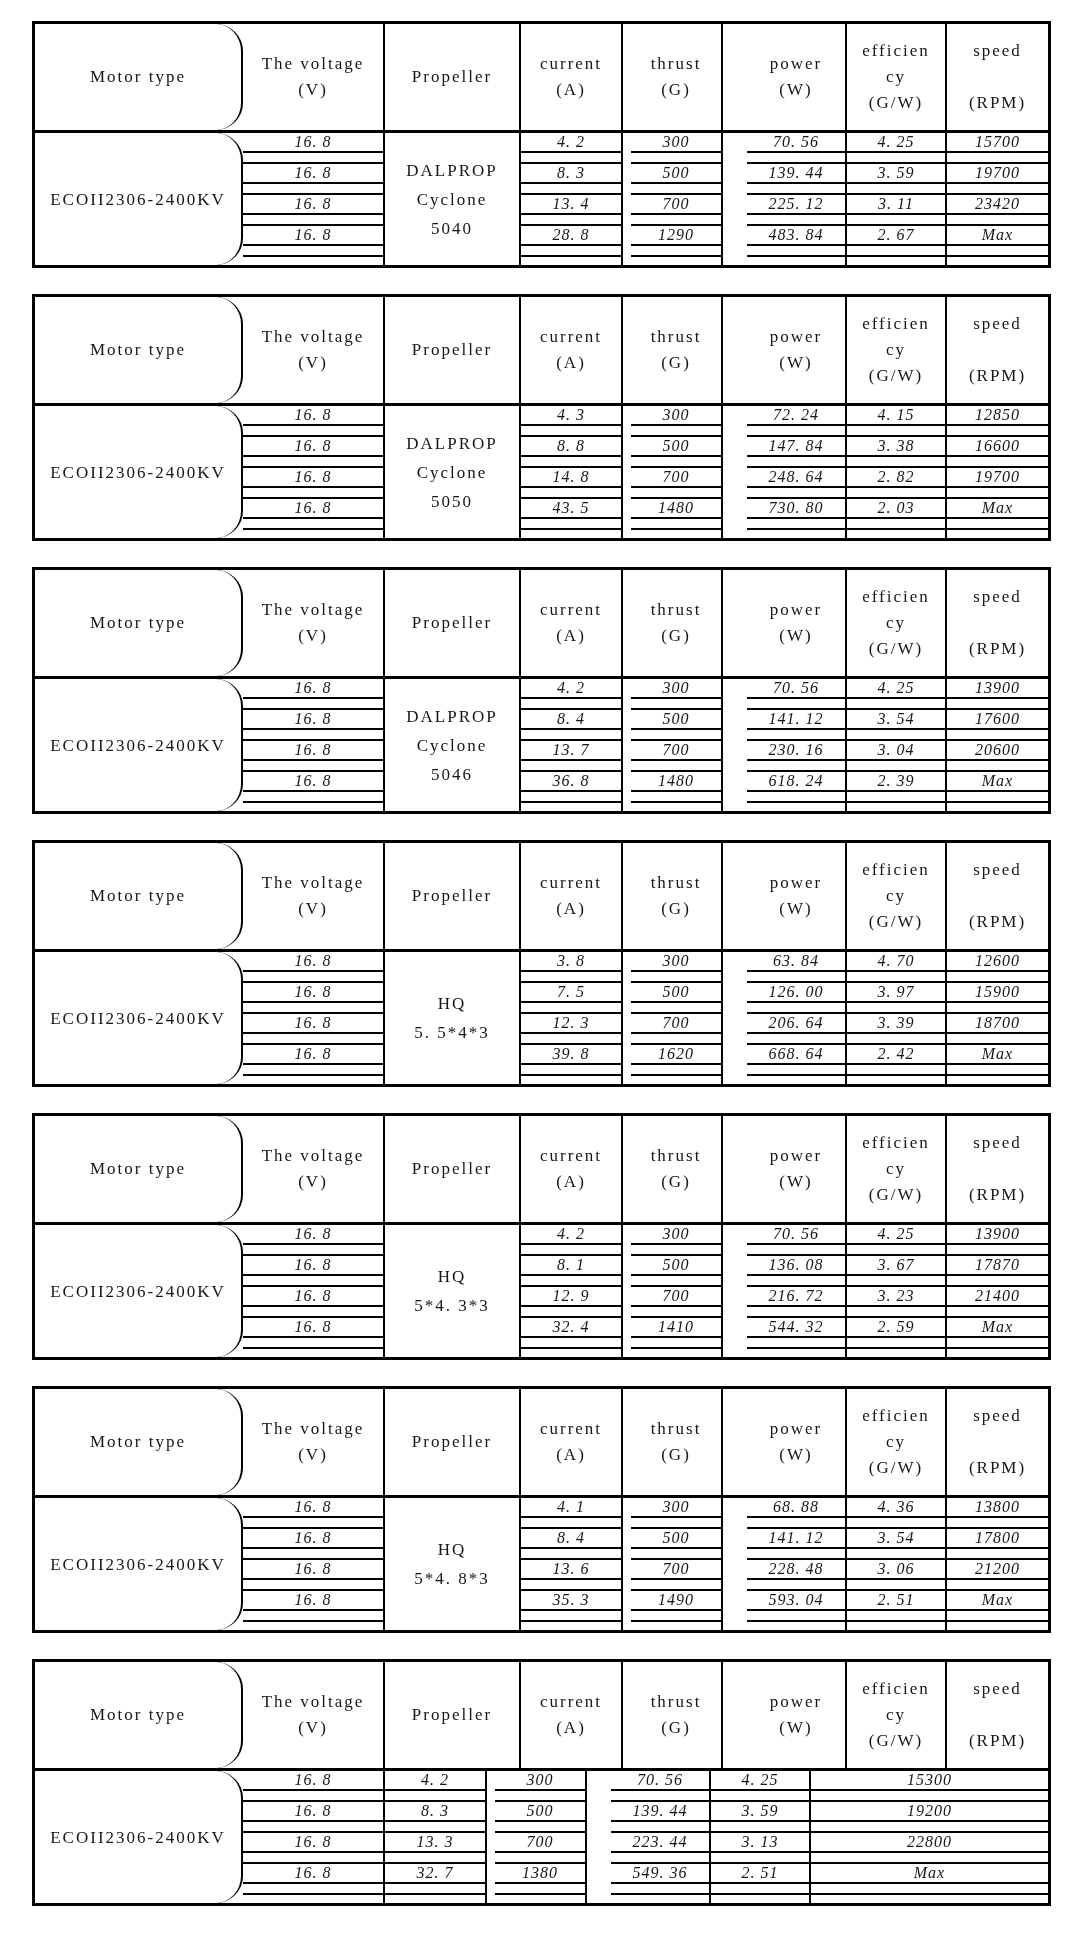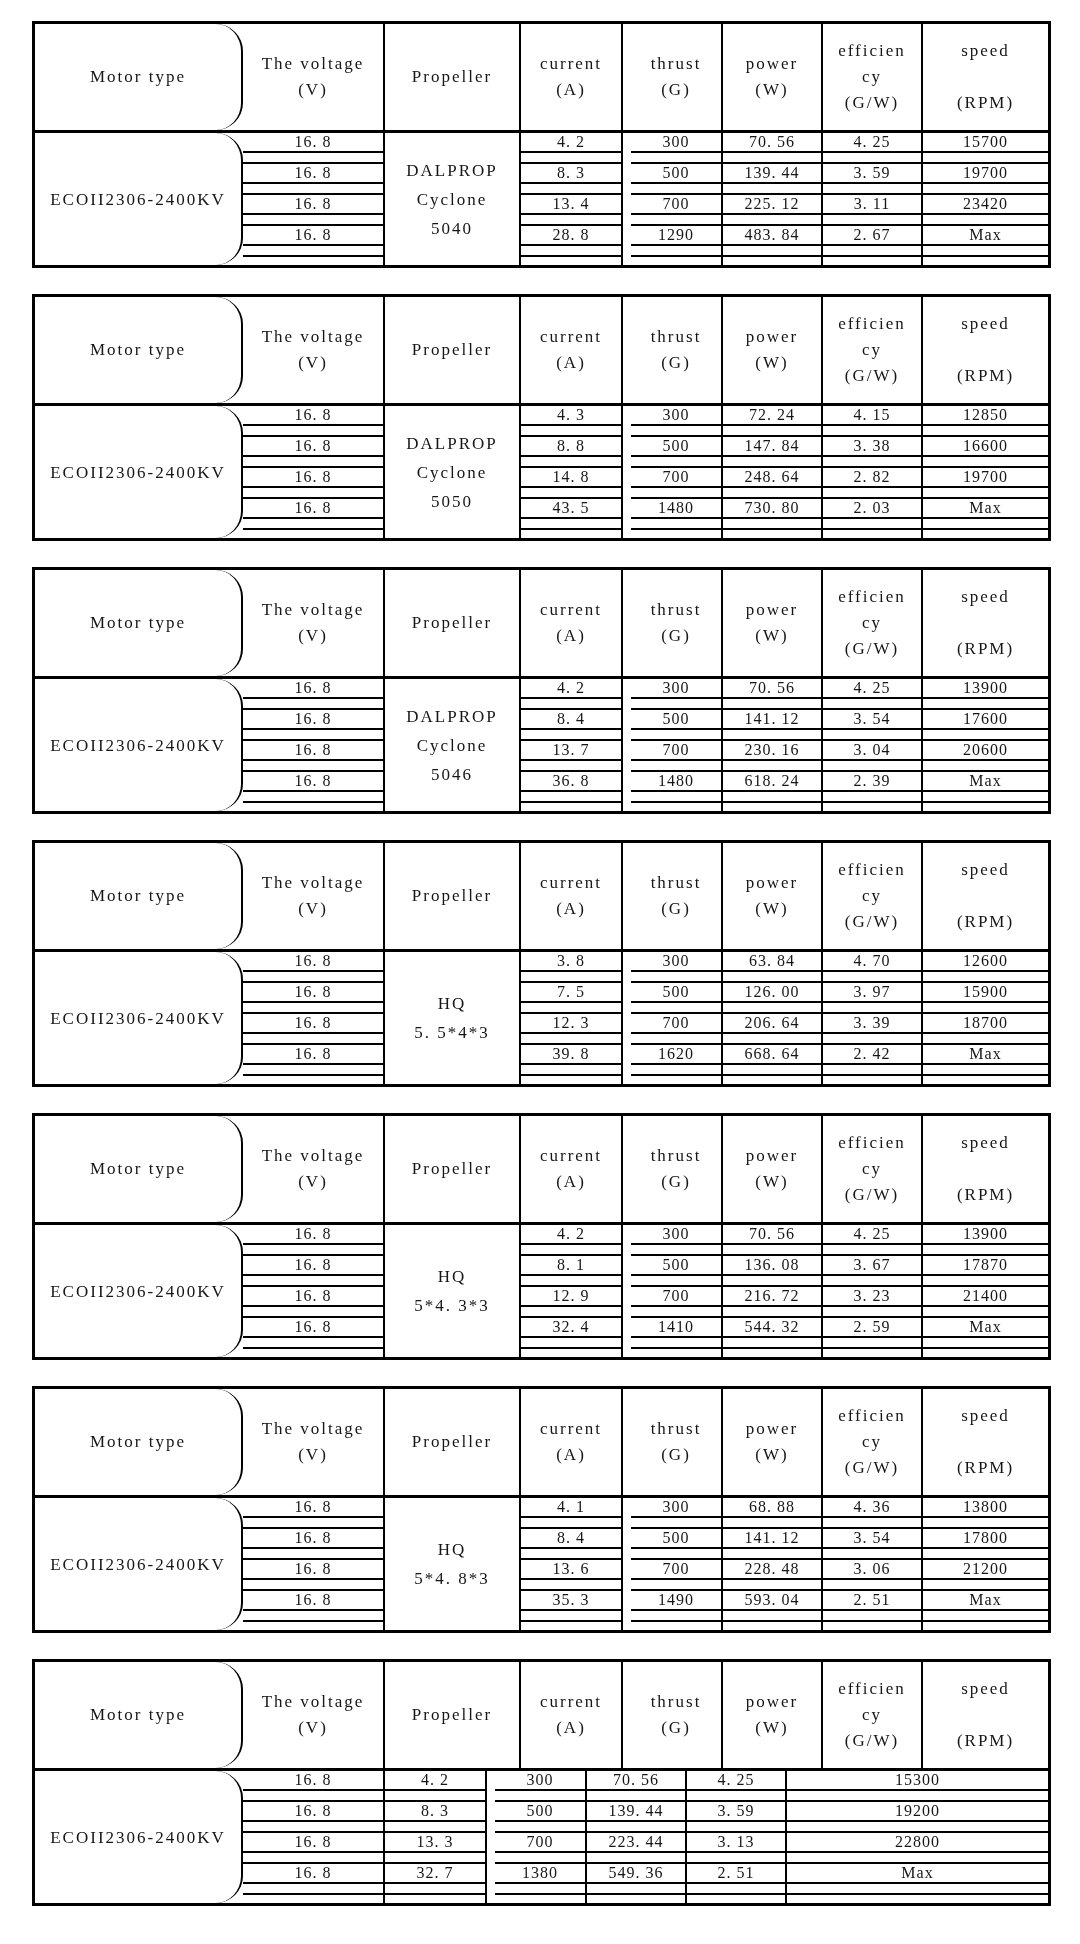--- a/index.html
+++ b/index.html
@@ -59,41 +59,42 @@
     white-space: pre-line;
     font-size: 17px;
     line-height: 29px;
     letter-spacing: 2px;
   }
 
   .stack {
     display: flex;
     flex-direction: column;
     gap: 9px;
+    font-style: italic;
   }
   .dcell {
     box-sizing: border-box;
     height: 24px;
     display: flex;
     align-items: center;
     justify-content: center;
     font-size: 16px;
     letter-spacing: 1px;
     white-space: pre;
   }
   .stack .dcell:not(:first-child) { border-top: 2px solid #000; }
   .stack .dcell:not(:last-child) { border-bottom: 2px solid #000; }
 
   
   .c-motor   { width: 208px; border-radius: 27px; }
   .c-voltage { width: 142px; }
   .c-prop    { width: 136px; }
   .c-current { width: 102px; text-align: center; }
   .c-thrust  { width: 100px; padding-left: 8px; }
-  .c-power   { width: 100px; }
+  .c-power   { width: 100px; margin-left: 24px; }
   .c-eff     { width: 100px; }
   .c-speed   { flex: 1; }
 </style>
 </head>
 <body>
 
 <div class="page" id="tables-root">
   <section class="mtable">
     <div class="hrow">
       <div class="hcell c-motor">Motor type</div>

